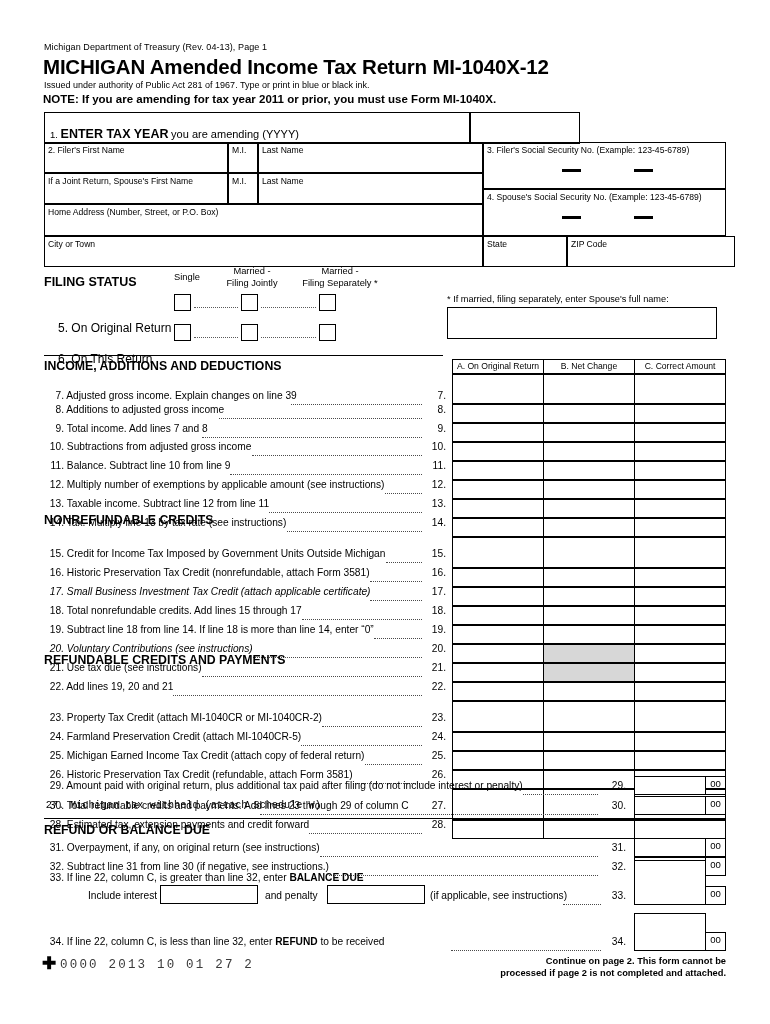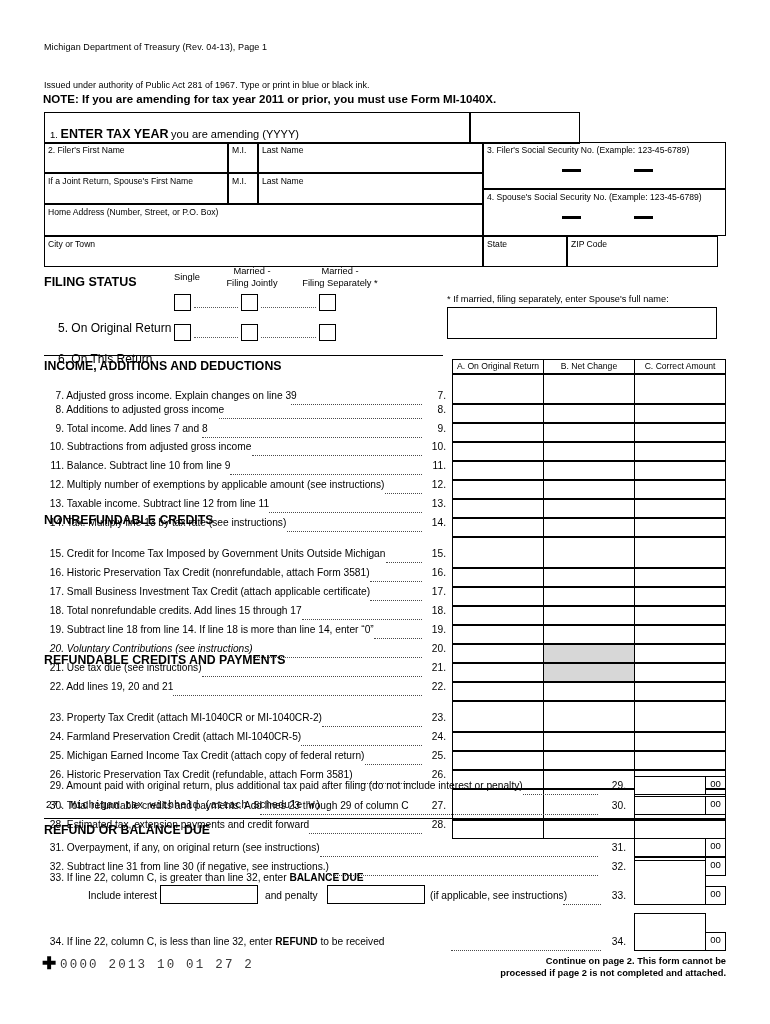--- a/index.html
+++ b/index.html
@@ -220,20 +220,21 @@
     text-align: right;
     line-height: 12px;
   }
 </style>
 </head>
 <body>
 
 <div class="page">
 
   <div class="dept-line">Michigan Department of Treasury (Rev. 04-13), Page 1</div>
+  <div class="form-title">MICHIGAN Amended Income Tax Return MI-1040X-12</div>
   <div class="issued-line">Issued under authority of Public Act 281 of 1967.  Type or print in blue or black ink.</div>
   <div class="note-line">NOTE: If you are amending for tax year 2011 or prior, you must use Form MI-1040X.</div>
 
   <div class="idblock">
 
     <div class="bx" style="left:0; top:0; width:426px; height:32px;">
       <div class="taxyear-label">
         <span class="small-num">1.</span>
         <b>ENTER TAX YEAR</b>
         <span class="tail">you are amending (YYYY)</span>
@@ -281,21 +282,21 @@
       <span class="bx-label">4. Spouse's Social Security No. (Example: 123-45-6789)</span>
       <div class="ssn-dashes">
         <span class="dash" style="left:78px;"></span>
         <span class="dash" style="left:150px;"></span>
       </div>
     </div>
 
     <div class="bx" style="left:439px; top:124px; width:84px; height:31px;">
       <span class="bx-label">State</span>
     </div>
-    <div class="bx" style="left:523px; top:124px; width:151px; height:31px;">
+    <div class="bx" style="left:523px; top:124px; width:168px; height:31px;">
       <span class="bx-label">ZIP Code</span>
     </div>
   </div>
 
   <div class="fs-title">FILING STATUS</div>
 
   <div class="fs-colhead" style="left:157px; top:272px; width:60px;">
     <span>Single</span>
   </div>
   <div class="fs-colhead" style="left:212px; top:266px; width:80px;">
@@ -385,21 +386,21 @@
       <div class="rownum" style="left: 424px; top: 548px;">15.</div>
       <div class="cell" style="left: 452px; top: 537px; width: 92px; height: 31px;"></div>
       <div class="cell" style="left: 543px; top: 537px; width: 92px; height: 31px;"></div>
       <div class="cell" style="left: 634px; top: 537px; width: 92px; height: 31px;"></div>
       <div class="li" style="left: 44px; top: 567px;"><span class="num">16.</span><span> Historic Preservation Tax Credit (nonrefundable, attach Form 3581)</span></div>
       <div class="li-dots" style="left: 370px; top: 573px; width: 52px;"></div>
       <div class="rownum" style="left: 424px; top: 567px;">16.</div>
       <div class="cell" style="left: 452px; top: 568px; width: 92px; height: 19px;"></div>
       <div class="cell" style="left: 543px; top: 568px; width: 92px; height: 19px;"></div>
       <div class="cell" style="left: 634px; top: 568px; width: 92px; height: 19px;"></div>
-      <div class="li" style="left: 44px; top: 586px;"><span class="num">17.</span><span> Small Business Investment Tax Credit (attach applicable certificate)</span></div>
+      <div class="li" style="left: 44px; top: 586px; font-style: italic;"><span class="num">17.</span><span> Small Business Investment Tax Credit (attach applicable certificate)</span></div>
       <div class="li-dots" style="left: 370px; top: 592px; width: 52px;"></div>
       <div class="rownum" style="left: 424px; top: 586px;">17.</div>
       <div class="cell" style="left: 452px; top: 587px; width: 92px; height: 19px;"></div>
       <div class="cell" style="left: 543px; top: 587px; width: 92px; height: 19px;"></div>
       <div class="cell" style="left: 634px; top: 587px; width: 92px; height: 19px;"></div>
       <div class="li" style="left: 44px; top: 605px;"><span class="num">18.</span><span> Total nonrefundable credits. Add lines 15 through 17</span></div>
       <div class="li-dots" style="left: 302px; top: 611px; width: 120px;"></div>
       <div class="rownum" style="left: 424px; top: 605px;">18.</div>
       <div class="cell" style="left: 452px; top: 606px; width: 92px; height: 19px;"></div>
       <div class="cell" style="left: 543px; top: 606px; width: 92px; height: 19px;"></div>

